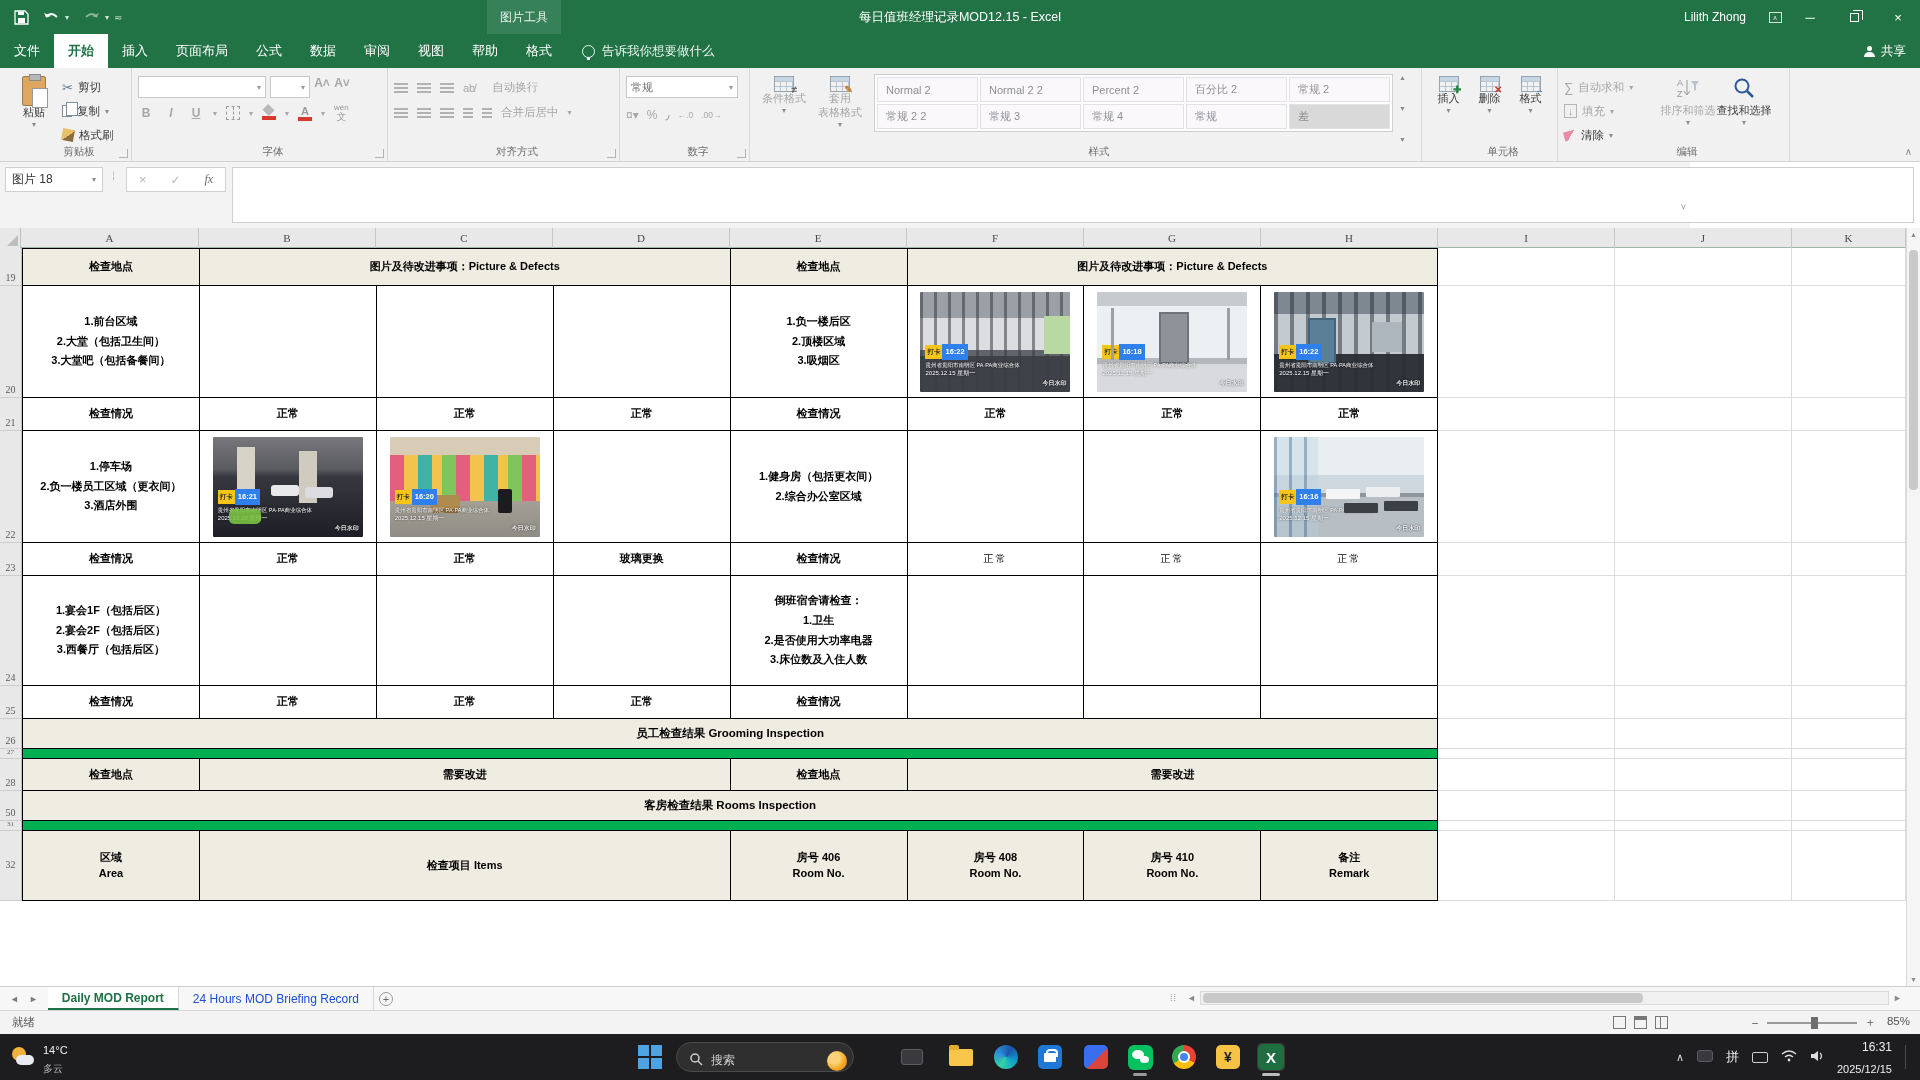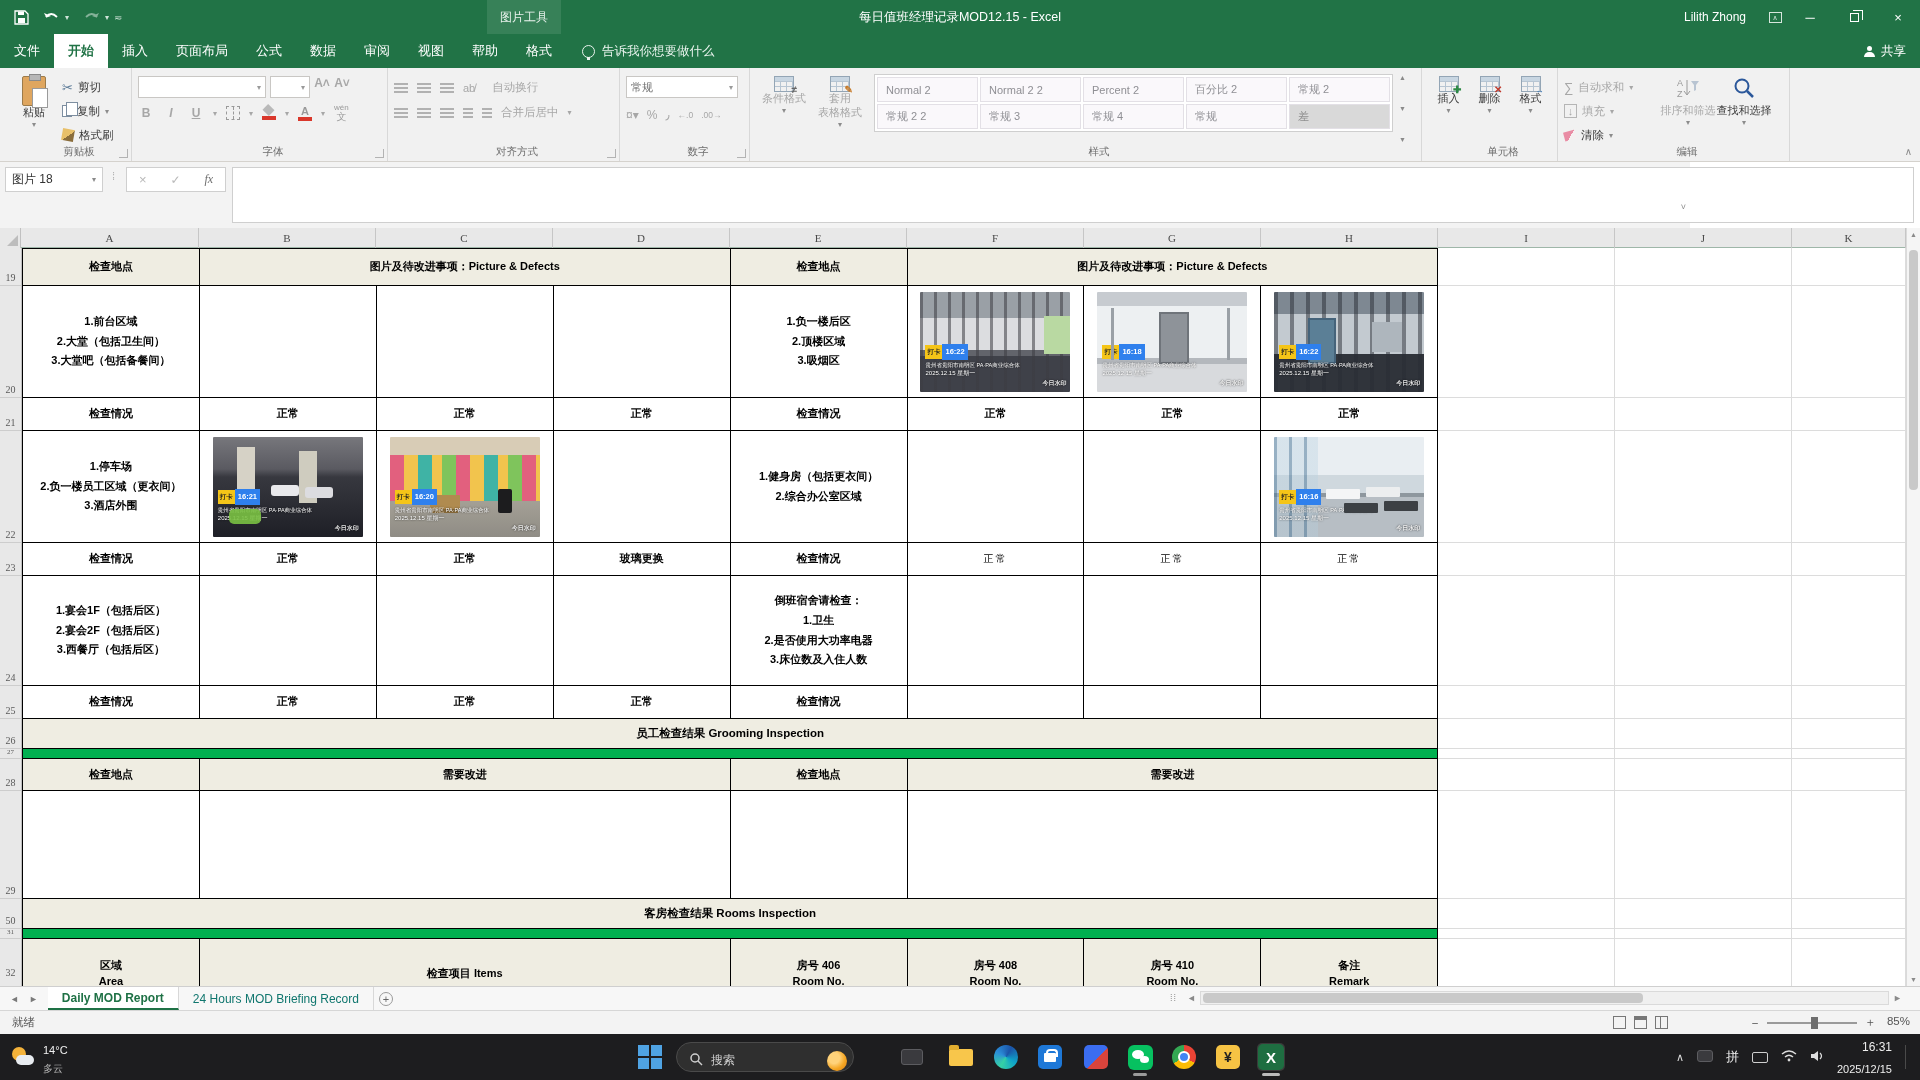--- a/index.html
+++ b/index.html
@@ -146,21 +146,21 @@
 
   
   .vscroll { position:absolute; left:1906px; top:228px; width:14px; height:758px; background:#f5f5f5; border-left:1px solid #dadada; font-size:7px; color:#8a8a8a; }
   .vscroll .up { position:absolute; top:3px; left:3px; }
   .vscroll .dn { position:absolute; bottom:3px; left:3px; }
   .vthumb { position:absolute; left:2px; top:22px; width:9px; height:240px; background:#c9c9c9; border-radius:4px; }
 
   
   .tabsrow { position:absolute; left:0; top:986px; width:1920px; height:24px; background:#f7f7f7; border-top:1px solid #cfcfcf; display:flex; align-items:stretch; font-size:12px; }
   .tnav { display:flex; align-items:center; gap:10px; padding:0 10px; color:#7a7a7a; font-size:9px; }
-  .stab { display:flex; align-items:center; padding:0 14px; border-right:1px solid #d8d8d8; color:#0f766e; }
+  .stab { display:flex; align-items:center; padding:0 14px; border-right:1px solid #d8d8d8; color:#1d4ed8; }
   .stab.active { background:#fff; color:#1e7145; font-weight:bold; border-bottom:2px solid #1e7145; }
   .addsheet { width:24px; display:flex; align-items:center; justify-content:center; color:#666; }
   .addsheet i { width:14px; height:14px; border:1px solid #9a9a9a; border-radius:50%; font-style:normal; font-size:11px; line-height:12px; text-align:center; color:#666; }
   .hscrollzone { position:absolute; right:14px; top:986px; width:736px; height:24px; display:flex; align-items:center; }
   .hdots { color:#8a8a8a; font-size:9px; margin-right:6px; letter-spacing:1px; }
   .harrow { color:#8a8a8a; font-size:9px; padding:0 4px; }
   .htrack { flex:1; height:14px; background:#f0f0f0; border:1px solid #dadada; position:relative; }
   .hthumb { position:absolute; left:2px; top:1px; height:10px; width:64%; background:#c9c9c9; border-radius:4px; }
 
   
@@ -672,30 +672,20 @@
       <div class="gut">28</div>
       <div class="td hd lft" style="width:178px">检查地点</div>
       <div class="td hd" style="width:531px">需要改进</div>
       <div class="td hd" style="width:177px">检查地点</div>
       <div class="td hd" style="width:531px">需要改进</div>
       <div class="ghost" style="width:177px"></div>
       <div class="ghost" style="width:177px"></div>
       <div class="ghost" style="width:114px"></div>
     </div>
 
-    <div class="tr" style="height:108px">
-      <div class="gut">29</div>
-      <div class="td lft" style="width:178px"></div>
-      <div class="td" style="width:531px"></div>
-      <div class="td" style="width:177px"></div>
-      <div class="td" style="width:531px"></div>
-      <div class="ghost" style="width:177px"></div>
-      <div class="ghost" style="width:177px"></div>
-      <div class="ghost" style="width:114px"></div>
-    </div>
 
     <div class="tr" style="height:30px">
       <div class="gut">50</div>
       <div class="td hd lft" style="width:1417px;font-size:11.5px">客房检查结果  Rooms Inspection</div>
       <div class="ghost" style="width:177px"></div>
       <div class="ghost" style="width:177px"></div>
       <div class="ghost" style="width:114px"></div>
     </div>
 
     <div class="tr" style="height:10px">

